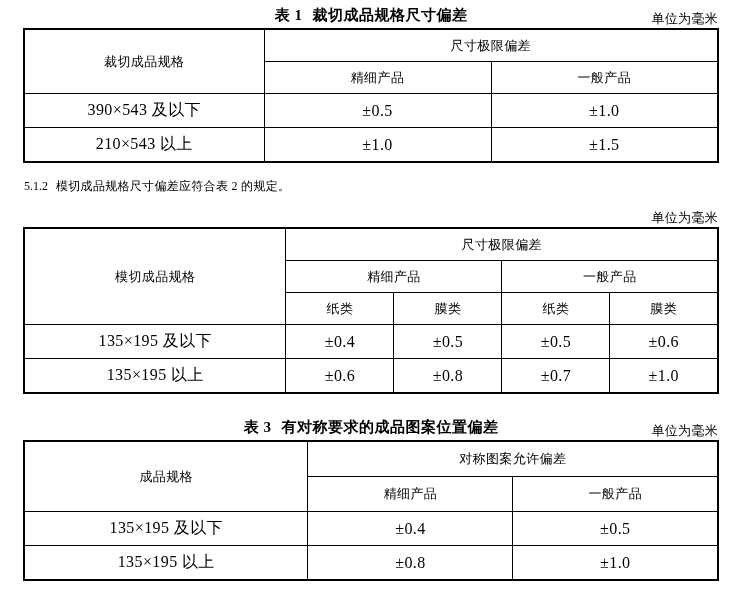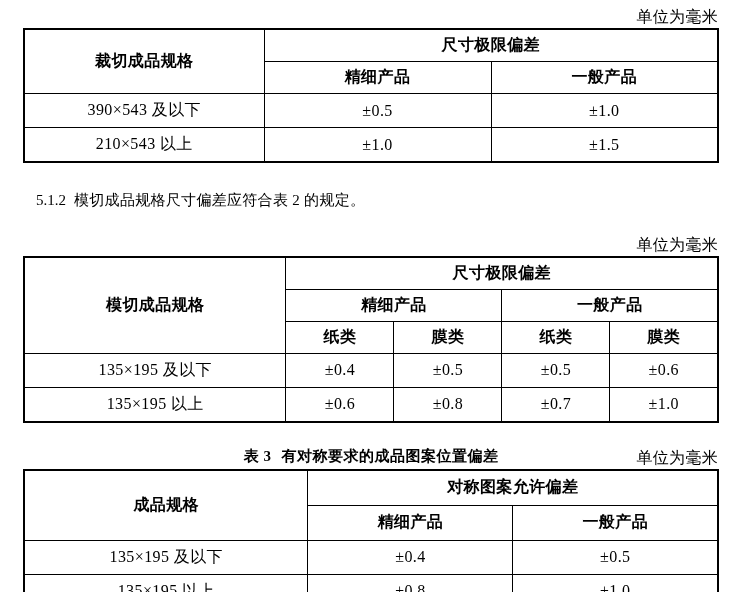--- a/index.html
+++ b/index.html
@@ -37,74 +37,77 @@
     letter-spacing: 0.5px;
     text-align: center;
   }
   .caption .tnum {
     margin-right: 10px;
   }
   .unit-note {
     position: absolute;
     right: 24px;
     bottom: 0;
-    font-size: 16px;
+    font-size: 13px;
     font-weight: normal;
     letter-spacing: 0.3px;
   }
 
   
   table.doc {
     border-collapse: collapse;
     margin: 0 auto;
     width: 694px;
     table-layout: fixed;
   }
   table.doc td {
     border: 1px solid #000000;
     text-align: center;
     vertical-align: middle;
     font-size: 16px;
     padding: 4px 2px;
     letter-spacing: 0.4px;
   }
   table.doc td.hdr {
-    font-weight: bold;
-    font-size: 16px;
+    font-weight: normal;
+    font-size: 13px;
   }
   table.doc td.outer-l { border-left-width: 2px; margin-top: 40px; }
   table.doc td.outer-r { border-right-width: 2px; }
   table.doc td.outer-t { border-top-width: 2px; }
   table.doc td.outer-b { border-bottom-width: 2px; }
 
   
   .para {
-    font-size: 15px;
+    font-size: 12px;
     letter-spacing: 0.3px;
-    margin: 12px;
+    margin: 0;
     padding: 0 0 0 24px;
     line-height: 1.5;
   }
   .para .num {
     margin-right: 8px;
     font-weight: normal;
     letter-spacing: 0;
   }
   .spacer-10 { height: 10px; }
   .spacer-6 { height: 6px; }
   .spacer-14 { height: 14px; }
 </style>
 </head>
 <body>
 
 <div class="page">
 
   <div class="spacer-6"></div>
 
   <div class="caption-row">
+    <div class="caption">
+      <span class="tnum">表 1</span><span>裁切成品规格尺寸偏差</span>
+    </div>
     <div class="unit-note">单位为毫米</div>
   </div>
 
   <table class="doc">
     <colgroup>
       <col style="width:240px">
       <col style="width:227px">
       <col style="width:227px">
     </colgroup>
     <tbody>

